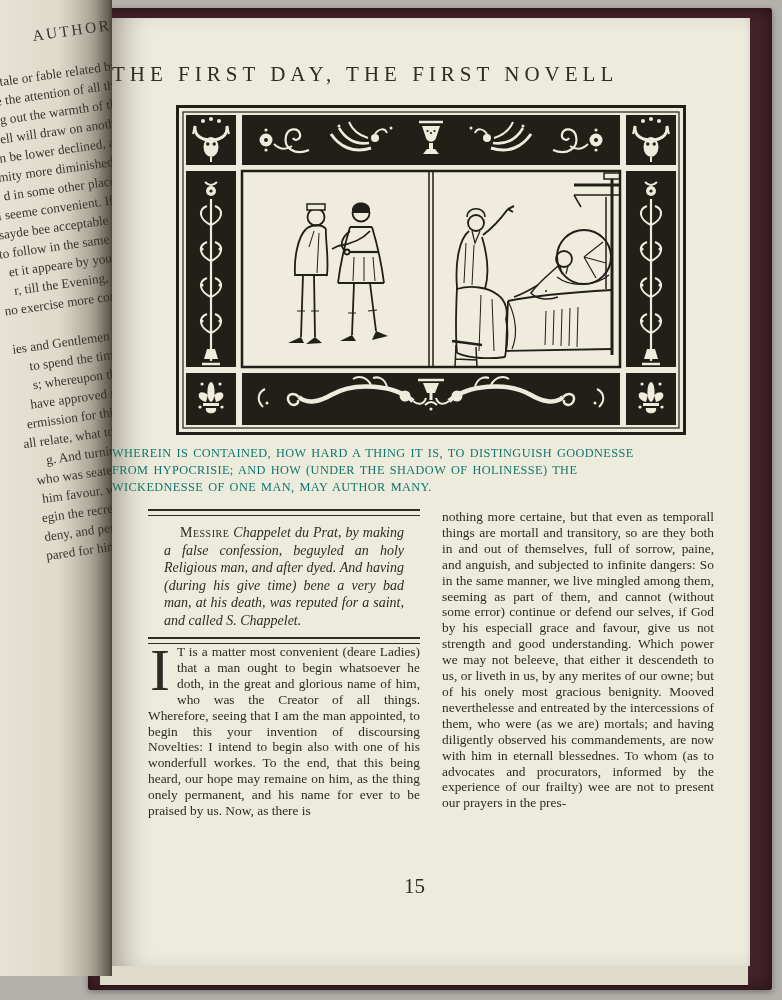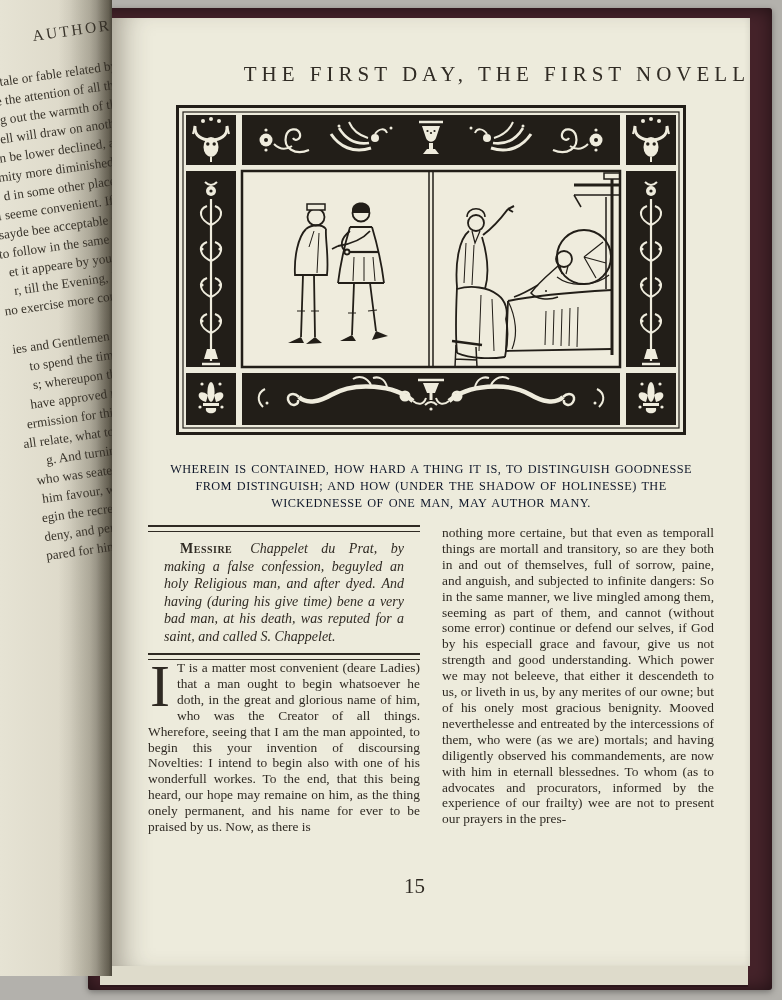--- a/index.html
+++ b/index.html
@@ -35,34 +35,34 @@
   .verso-header{font-size:15.5px;letter-spacing:2.5px;margin-bottom:22px;white-space:nowrap;}
   .vline{font-size:13.2px;line-height:19px;white-space:nowrap;}
   .verso-block2{margin-top:20px;}
   
   .recto{
     position:absolute;left:112px;top:18px;width:638px;height:948px;
     background:#edebdc;color:#2f2a23;
     box-shadow:inset 26px 0 30px -18px rgba(60,50,40,.45), inset -4px 0 8px -6px rgba(0,0,0,.2);
   }
   .title{
-    margin-top:44px;text-align:right;font-size:21px;letter-spacing:5px;
+    margin-top:44px;text-align:left;font-size:21px;letter-spacing:5px;
     color:#312c25;white-space:nowrap;
   }
   .woodcut{width:510px;margin:18px auto 0 auto;}
-  .caption{margin-top:22px;text-align:center;font-size:12.3px;line-height:17px;
-    letter-spacing:.4px;word-spacing:1.5px;color:#0f172a;}
+  .caption{margin-top:6px;font-size:12.3px;line-height:17px;
+    letter-spacing:.4px;word-spacing:1.5px;color:#0f766e;}
   .cols{width:566px;margin:13px auto 0 auto;display:flex;gap:22px;}
   .col{width:272px;}
   .drule{height:4px;border-top:2.5px solid #2f2a23;border-bottom:1.5px solid #2f2a23;}
   .argument{
     margin:6px 0 6px 0;padding:2px 16px;font-style:italic;font-size:14px;line-height:17.5px;
     text-align:justify;text-indent:16px;
   }
-  .lead{font-style:normal;font-variant:small-caps;letter-spacing:.5px;margin-right:18px;font-weight:bold;}
+  .lead{font-style:normal;font-variant:small-caps;letter-spacing:.5px;margin-right:4px;}
   .bodytext{margin:0 0 0 0;font-size:13.4px;line-height:15.9px;text-align:justify;}
   .dropcap{float:left;font-size:60px;line-height:48px;padding:2px 7px 0 2px;}
   .pageno{position:absolute;left:292px;top:856px;font-size:21px;}
   svg .ink{stroke:#221e18;fill:none;}
 </style>
 </head>
 <body>
 
 <div class="scene">
   <div class="cover"></div>
@@ -325,21 +325,21 @@
             <path d="M398,90 L444,90" stroke-width="1.5"></path>
             <path d="M398,90 L405,102" stroke-width="1.5"></path>
             <rect x="428" y="68" width="16" height="6" stroke-width="1.5"></rect>
           </g>
         </g>
       </svg>
     </div>
 
     <div class="caption">
         <div class="cap-line">WHEREIN IS CONTAINED, HOW HARD A THING IT IS, TO DISTINGUISH GOODNESSE</div>
-        <div class="cap-line">FROM DISTINGUISH; AND HOW (UNDER THE SHADOW OF HOLINESSE) THE</div>
+        <div class="cap-line">FROM HYPOCRISIE; AND HOW (UNDER THE SHADOW OF HOLINESSE) THE</div>
         <div class="cap-line">WICKEDNESSE OF ONE MAN, MAY AUTHOR MANY.</div>
       </div>
 
     <div class="cols">
       <div class="col">
         <div class="drule"></div>
         <p class="argument"><span class="lead">Messire</span><span>Chappelet du Prat, by making a false confession, beguyled an holy Religious man, and after dyed. And having (during his give time) bene a very bad man, at his death, was reputed for a saint, and called S. Chappelet.</span></p>
         <div class="drule"></div>
         <p class="bodytext"><span class="dropcap">I</span><span>T is a matter most convenient (deare Ladies) that a man ought to begin whatsoever he doth, in the great and glorious name of him, who was the Creator of all things. Wherefore, seeing that I am the man appointed, to begin this your invention of discoursing Novelties: I intend to begin also with one of his wonderfull workes. To the end, that this being heard, our hope may remaine on him, as the thing onely permanent, and his name for ever to be praised by us. Now, as there is</span></p>
       </div>

